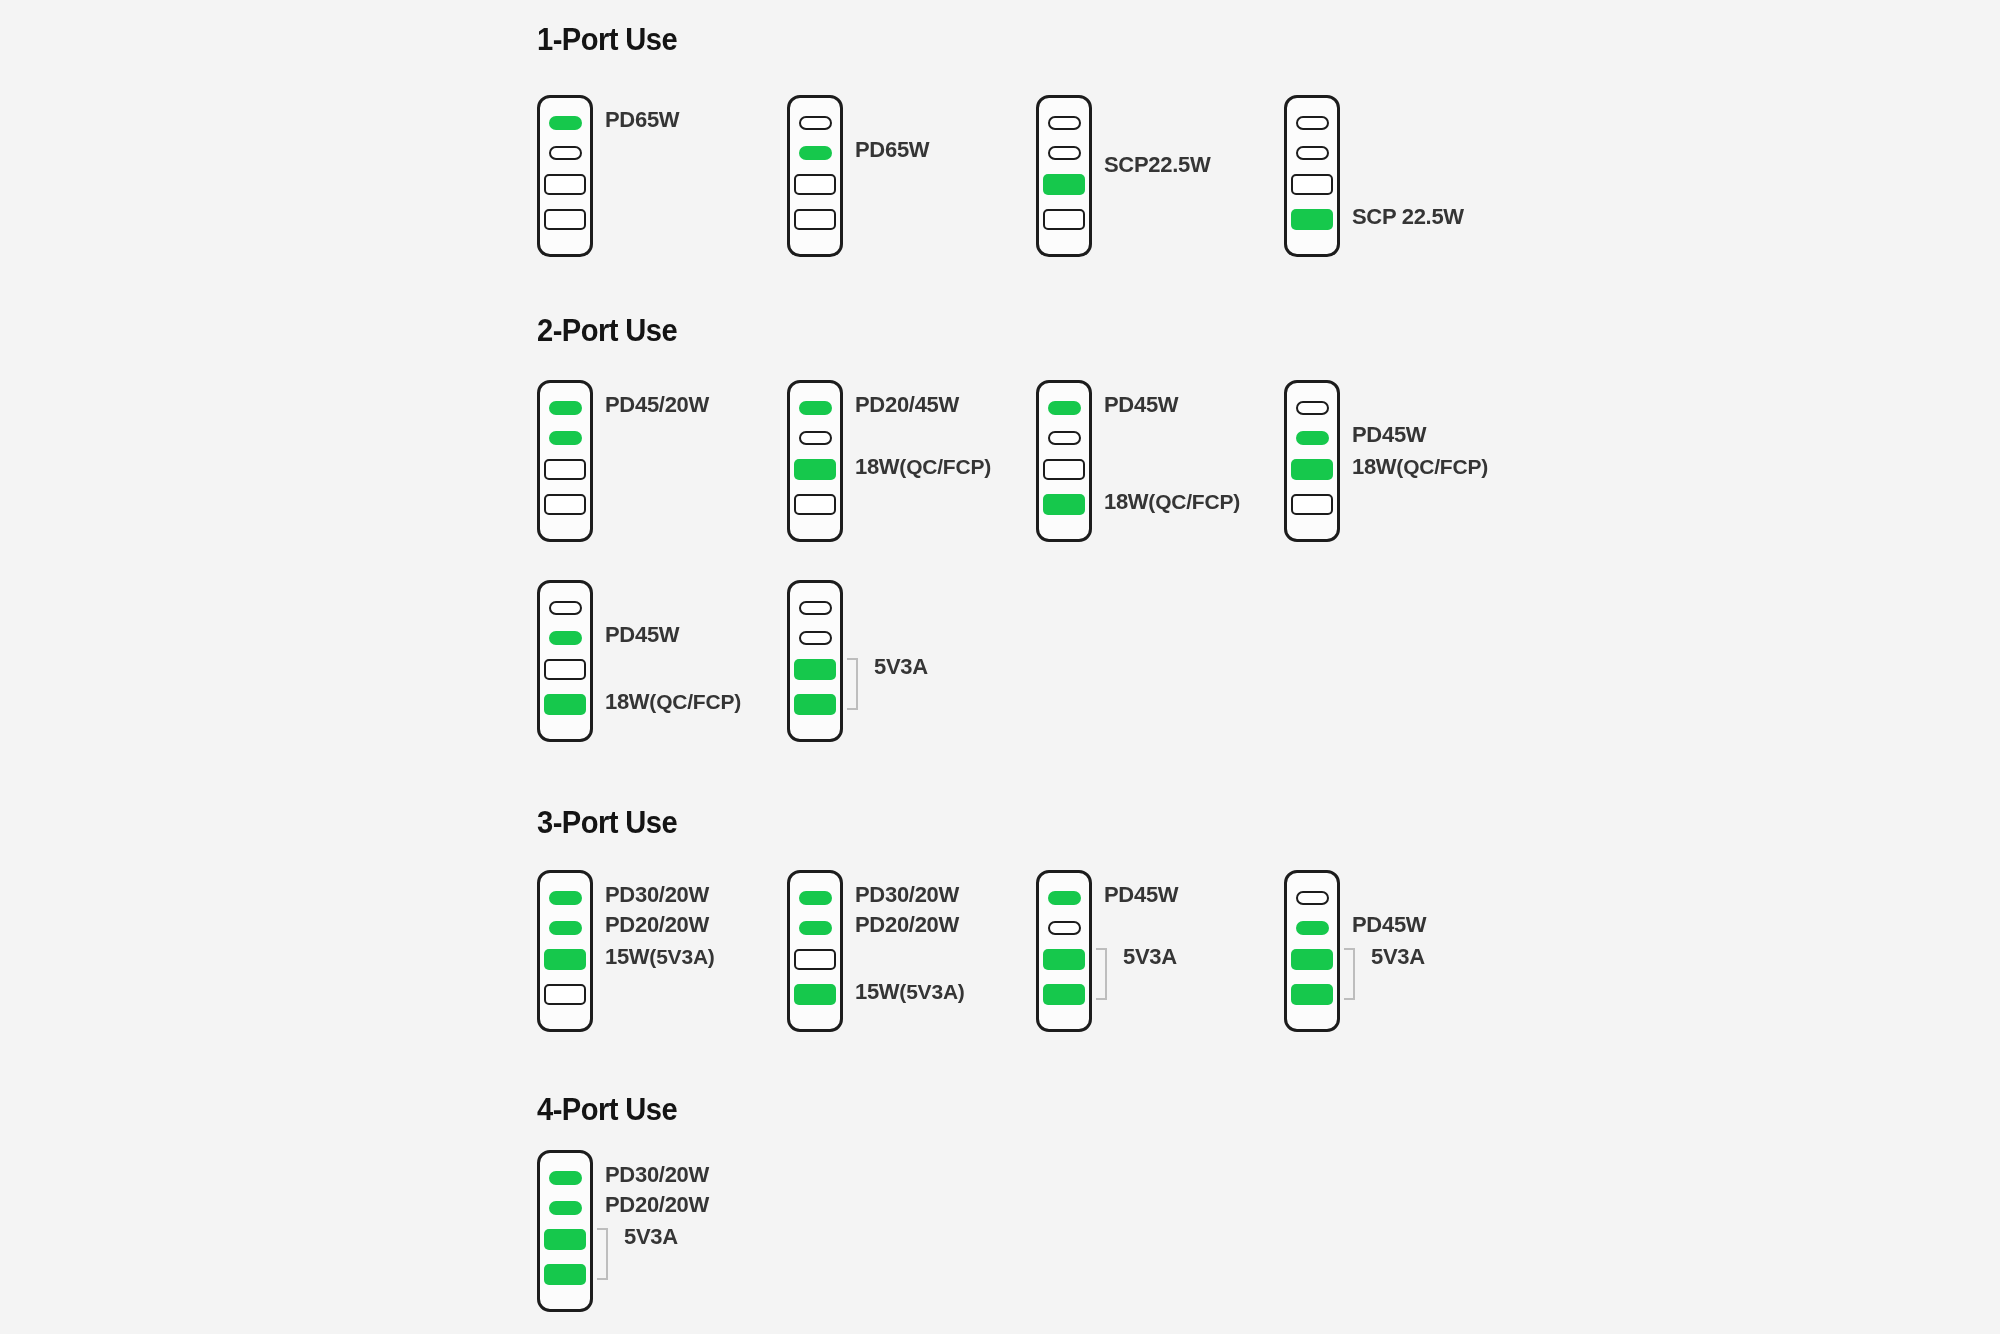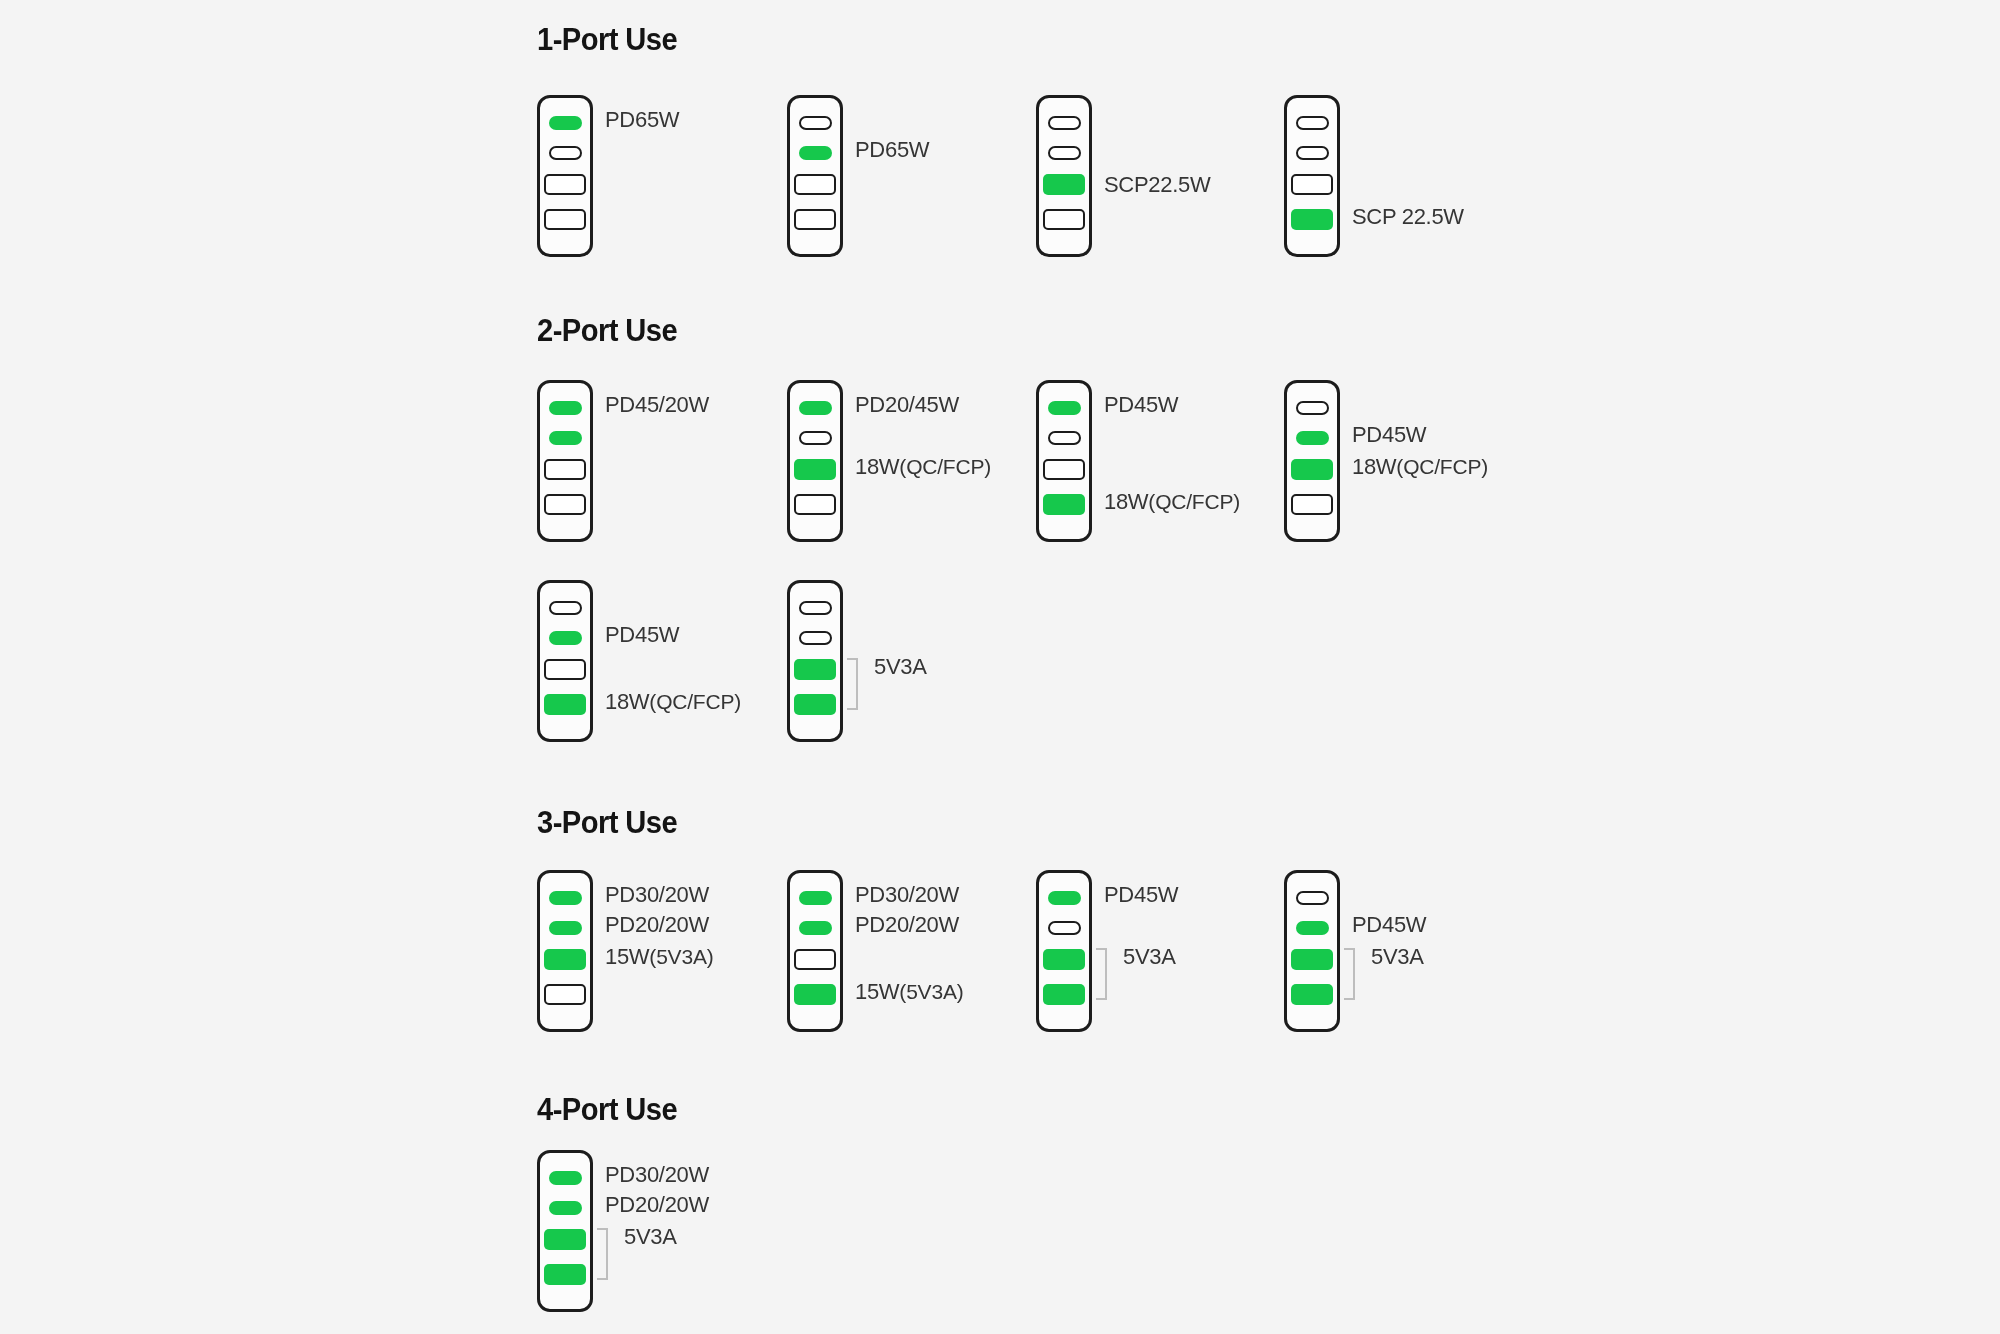--- a/index.html
+++ b/index.html
@@ -77,21 +77,21 @@
   .port.p2 { top: 48px; }
   .port.p3 { top: 76px; }
   .port.p4 { top: 111px; }
   .port.a.p3 { top: 76px; }
   .port.a.p4 { top: 111px; }
 
   
   .label {
     position: absolute;
     font-family: "Liberation Sans", sans-serif;
-    font-weight: normal;
+    font-weight: bold;
     font-size: 22px;
     color: #353535;
     white-space: nowrap;
     line-height: 1;
     letter-spacing: -0.3px;
   }
   .label .sub {
     font-size: 21px;
     letter-spacing: -0.2px;
   }
@@ -122,21 +122,21 @@
       <div class="port a p3 off"></div>
       <div class="port a p4 off"></div>
     </div>
     <div class="label" style="left: 855px; top: 138.7px;"><span>PD65W</span></div>
     <div class="device" style="left: 1036px; top: 95px;">
       <div class="port c p1 off"></div>
       <div class="port c p2 off"></div>
       <div class="port a p3 on"></div>
       <div class="port a p4 off"></div>
     </div>
-    <div class="label" style="left: 1104px; top: 174px;"><span>SCP22.5W</span></div>
+    <div class="label" style="left: 1104px; top: 154px;"><span>SCP22.5W</span></div>
     <div class="device" style="left: 1284px; top: 95px;">
       <div class="port c p1 off"></div>
       <div class="port c p2 off"></div>
       <div class="port a p3 off"></div>
       <div class="port a p4 on"></div>
     </div>
     <div class="label" style="left: 1352px; top: 205.5px;"><span>SCP 22.5W</span></div>
     <div class="section-title" style="left: 537px; top: 313px;">2-Port Use</div>
     <div class="device" style="left: 537px; top: 380px;">
       <div class="port c p1 on"></div>

